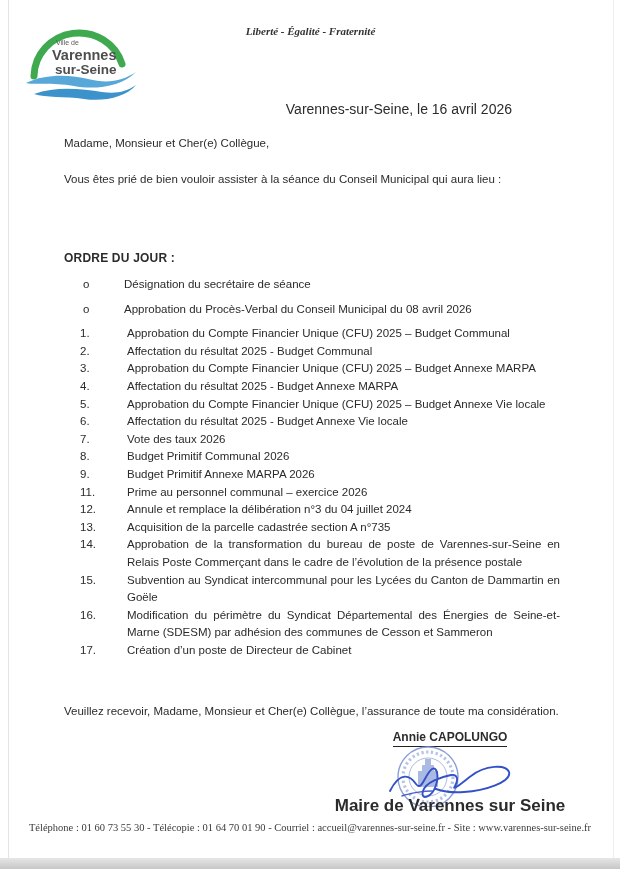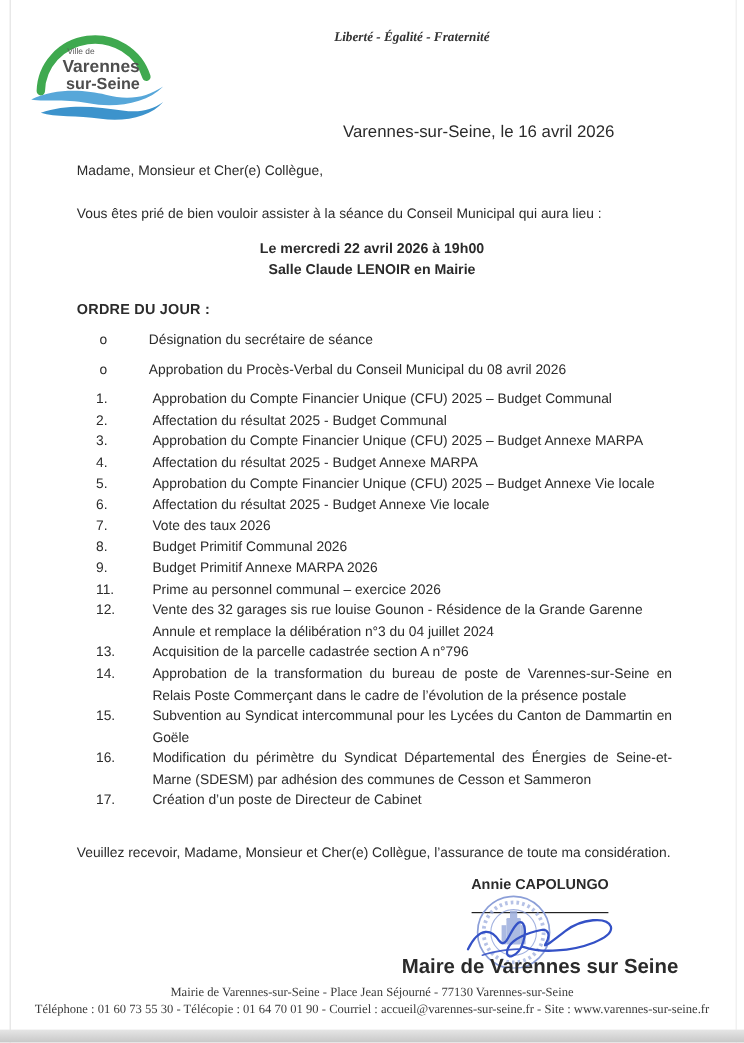--- a/index.html
+++ b/index.html
@@ -7,21 +7,21 @@
     position:relative;width:620px;height:869px;background:#ffffff;overflow:hidden;
     font-family:"Liberation Sans","DejaVu Sans",sans-serif;color:#2b2b2b;
   }
   
   .edge-left{position:absolute;left:8px;top:0;bottom:0;width:1px;background:#e3e3e3;}
   .edge-right{position:absolute;right:6px;top:0;bottom:0;width:1px;background:#eeeeee;}
   .edge-bottom{position:absolute;left:0;right:0;bottom:0;height:11px;
     background:linear-gradient(#e6e6e6,#c7c7c7);}
   
   .logo{position:absolute;left:24px;top:14px;width:120px;height:90px;}
-  .motto{position:absolute;left:213px;top:24px;width:195px;text-align:right;
+  .motto{position:absolute;left:213px;top:24px;width:195px;text-align:center;
     font-family:"Liberation Serif","DejaVu Serif",serif;font-style:italic;font-weight:bold;
     color:#333333;}
   .motto .m1{font-size:11px;line-height:14px;}
   .motto .m2{font-size:11.5px;line-height:15px;letter-spacing:.2px;}
   .dateline{position:absolute;top:101px;right:108px;font-size:14px;text-align:center;}
   .salutation{position:absolute;left:64px;top:137px;font-size:11.5px;}
   .intro{position:absolute;left:64px;top:173px;font-size:11.5px;}
   .meeting{position:absolute;left:0;right:0;top:199px;text-align:center;font-weight:bold;
     font-size:11.8px;line-height:17px;}
   .agenda-title{position:absolute;left:64px;top:251px;font-size:12px;font-weight:bold;
@@ -33,21 +33,21 @@
   .num-row{margin:0;}
   .first-num{margin-top:3px;}
   .marker{width:20px;flex:none;padding-left:3px;}
   .num{width:26px;flex:none;}
   .itxt{flex:1;padding-right:2px;text-align:justify;text-align-last:left;margin-left:21px;}
   .itxt .l{display:block;}
   .closing{position:absolute;left:64px;top:705px;width:500px;font-size:11.5px;}
   
   .sig-name{position:absolute;left:330px;top:730px;width:240px;text-align:center;
     font-size:12px;font-weight:bold;}
-  .sig-name span{display:inline-block;border-bottom:1.5px solid #222;padding-bottom:16px;}
+  .sig-name span{display:inline-block;border-bottom:1.5px solid #222;padding-bottom:2px;}
   .stamp-wrap{position:absolute;left:366px;top:741px;width:152px;height:66px;}
   .sig-title{position:absolute;left:330px;top:796px;width:240px;text-align:center;
     font-size:17px;font-weight:bold;}
   
   .footer{position:absolute;left:0;right:0;top:821px;text-align:center;
     font-family:"Liberation Serif","DejaVu Serif",serif;font-size:10.5px;line-height:13.5px;
     color:#3a3a3a;}
 </style>
 </head>
 <body>
@@ -70,24 +70,20 @@
 
   <div class="motto">
     <div class="m1">Liberté - Égalité - Fraternité</div>
   </div>
 
   <div class="dateline">Varennes-sur-Seine, le 16 avril 2026</div>
 
   <div class="salutation">Madame, Monsieur et Cher(e) Collègue,</div>
   <div class="intro">Vous êtes prié de bien vouloir assister à la séance du Conseil Municipal qui aura lieu :</div>
 
-  <div class="meeting">
-    <div>Le mercredi 22 avril 2026 à 19h00</div>
-    <div>Salle Claude LENOIR en Mairie</div>
-  </div>
 
   <div class="agenda-title">ORDRE DU JOUR :</div>
 
   <div class="agenda">
     <div class="row bullet-row">
       <span class="marker">o</span>
       <span class="itxt">Désignation du secrétaire de séance</span>
     </div>
     <div class="row bullet-row">
       <span class="marker">o</span>
@@ -130,27 +126,26 @@
       <span class="num">9.</span>
       <span class="itxt">Budget Primitif Annexe MARPA 2026</span>
     </div>
     <div class="row num-row">
       <span class="num">11.</span>
       <span class="itxt">Prime au personnel communal – exercice 2026</span>
     </div>
     <div class="row num-row">
       <span class="num">12.</span>
       <span class="itxt">
-        <span class="l">Vente des 32 garages sis  rue louise Gounon - Résidence de la Grande Garenne</span>
         <span class="l">Annule et remplace la délibération n°3 du 04 juillet 2024</span>
       </span>
     </div>
     <div class="row num-row">
       <span class="num">13.</span>
-      <span class="itxt">Acquisition de la parcelle cadastrée section A n°796</span>
+      <span class="itxt">Acquisition de la parcelle cadastrée section A n°735</span>
     </div>
     <div class="row num-row">
       <span class="num">14.</span>
       <span class="itxt">Approbation de la transformation du bureau de poste de Varennes-sur-Seine en Relais Poste Commerçant dans le cadre de l’évolution de la présence postale</span>
     </div>
     <div class="row num-row">
       <span class="num">15.</span>
       <span class="itxt">Subvention au Syndicat intercommunal pour les Lycées du Canton de Dammartin en Goële</span>
     </div>
     <div class="row num-row">
@@ -181,16 +176,15 @@
         <rect x="59" y="18" width="6" height="8"></rect>
       </g>
       <path d="M24,50 C34,30 44,34 50,43 C56,51 59,33 66,28 C71,25 73,35 70,44 C66,57 54,60 57,50 C60,41 75,36 85,34 C91,33 93,38 89,45 C85,51 97,41 105,35 C119,24 140,23 143,31 C146,41 118,50 98,51 C86,52 76,50 70,48" fill="none" stroke="#3451c6" stroke-width="1.9" stroke-linecap="round" stroke-linejoin="round"></path>
       <path d="M36,55 C44,52 58,50 66,50" fill="none" stroke="#3451c6" stroke-width="1.4" stroke-linecap="round" opacity="0.9"></path>
     </svg>
   </div>
 
   <div class="sig-title">Maire de Varennes sur Seine</div>
 
   <div class="footer">
-    <div>Mairie de Varennes-sur-Seine - Place Jean Séjourné - 77130 Varennes-sur-Seine</div>
     <div>Téléphone : 01 60 73 55 30 - Télécopie : 01 64 70 01 90 - Courriel : accueil@varennes-sur-seine.fr - Site : www.varennes-sur-seine.fr</div>
   </div>
 </div>
 
 </body></html>

